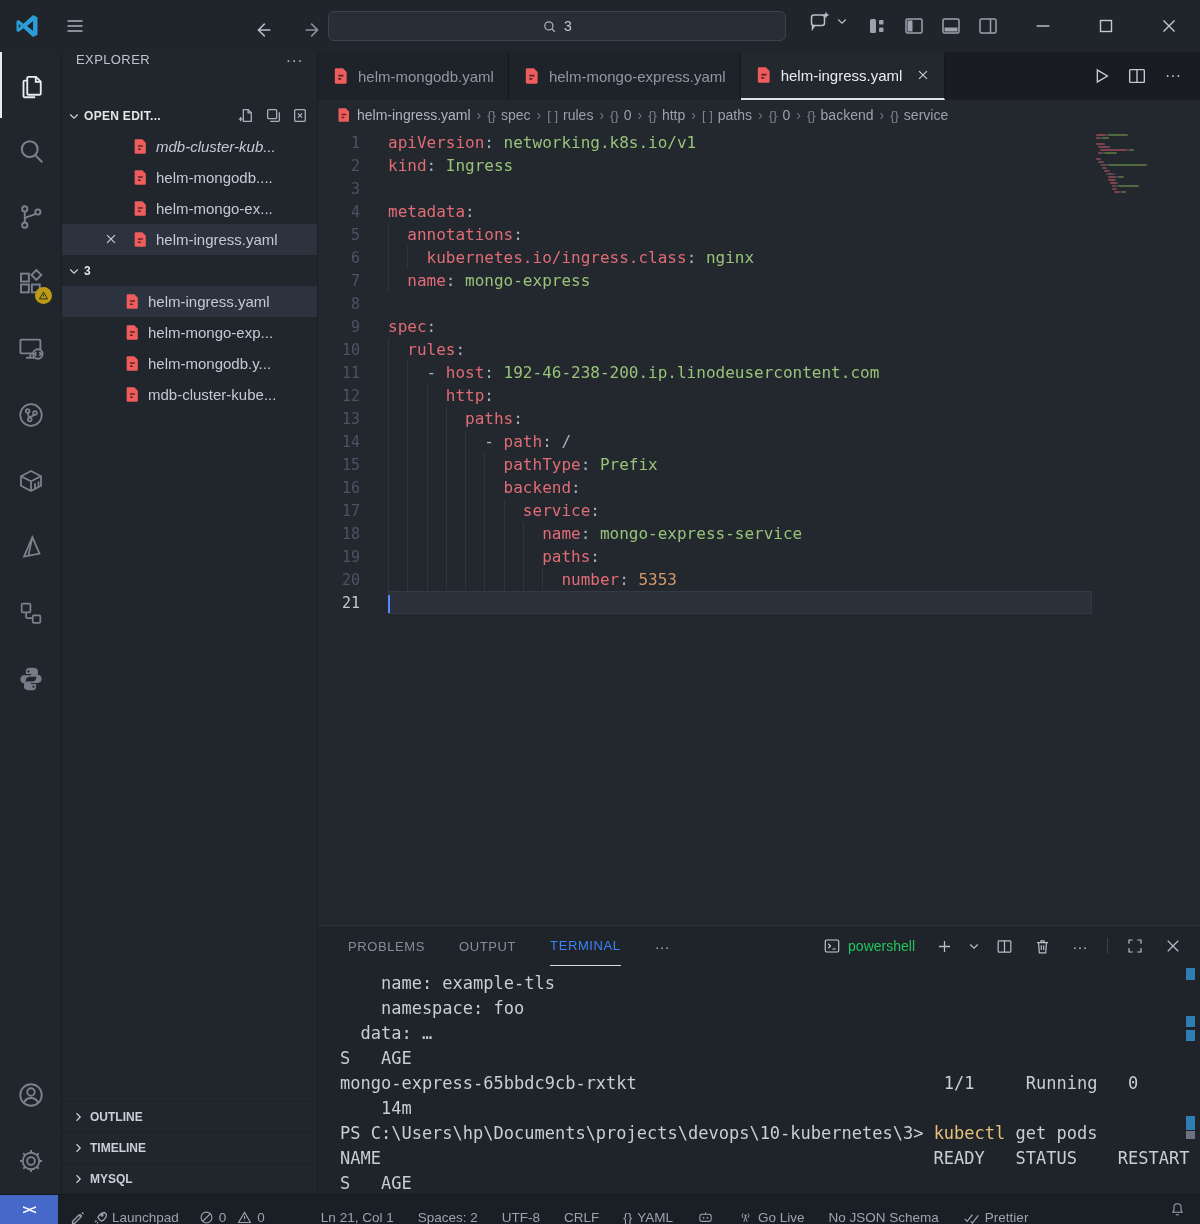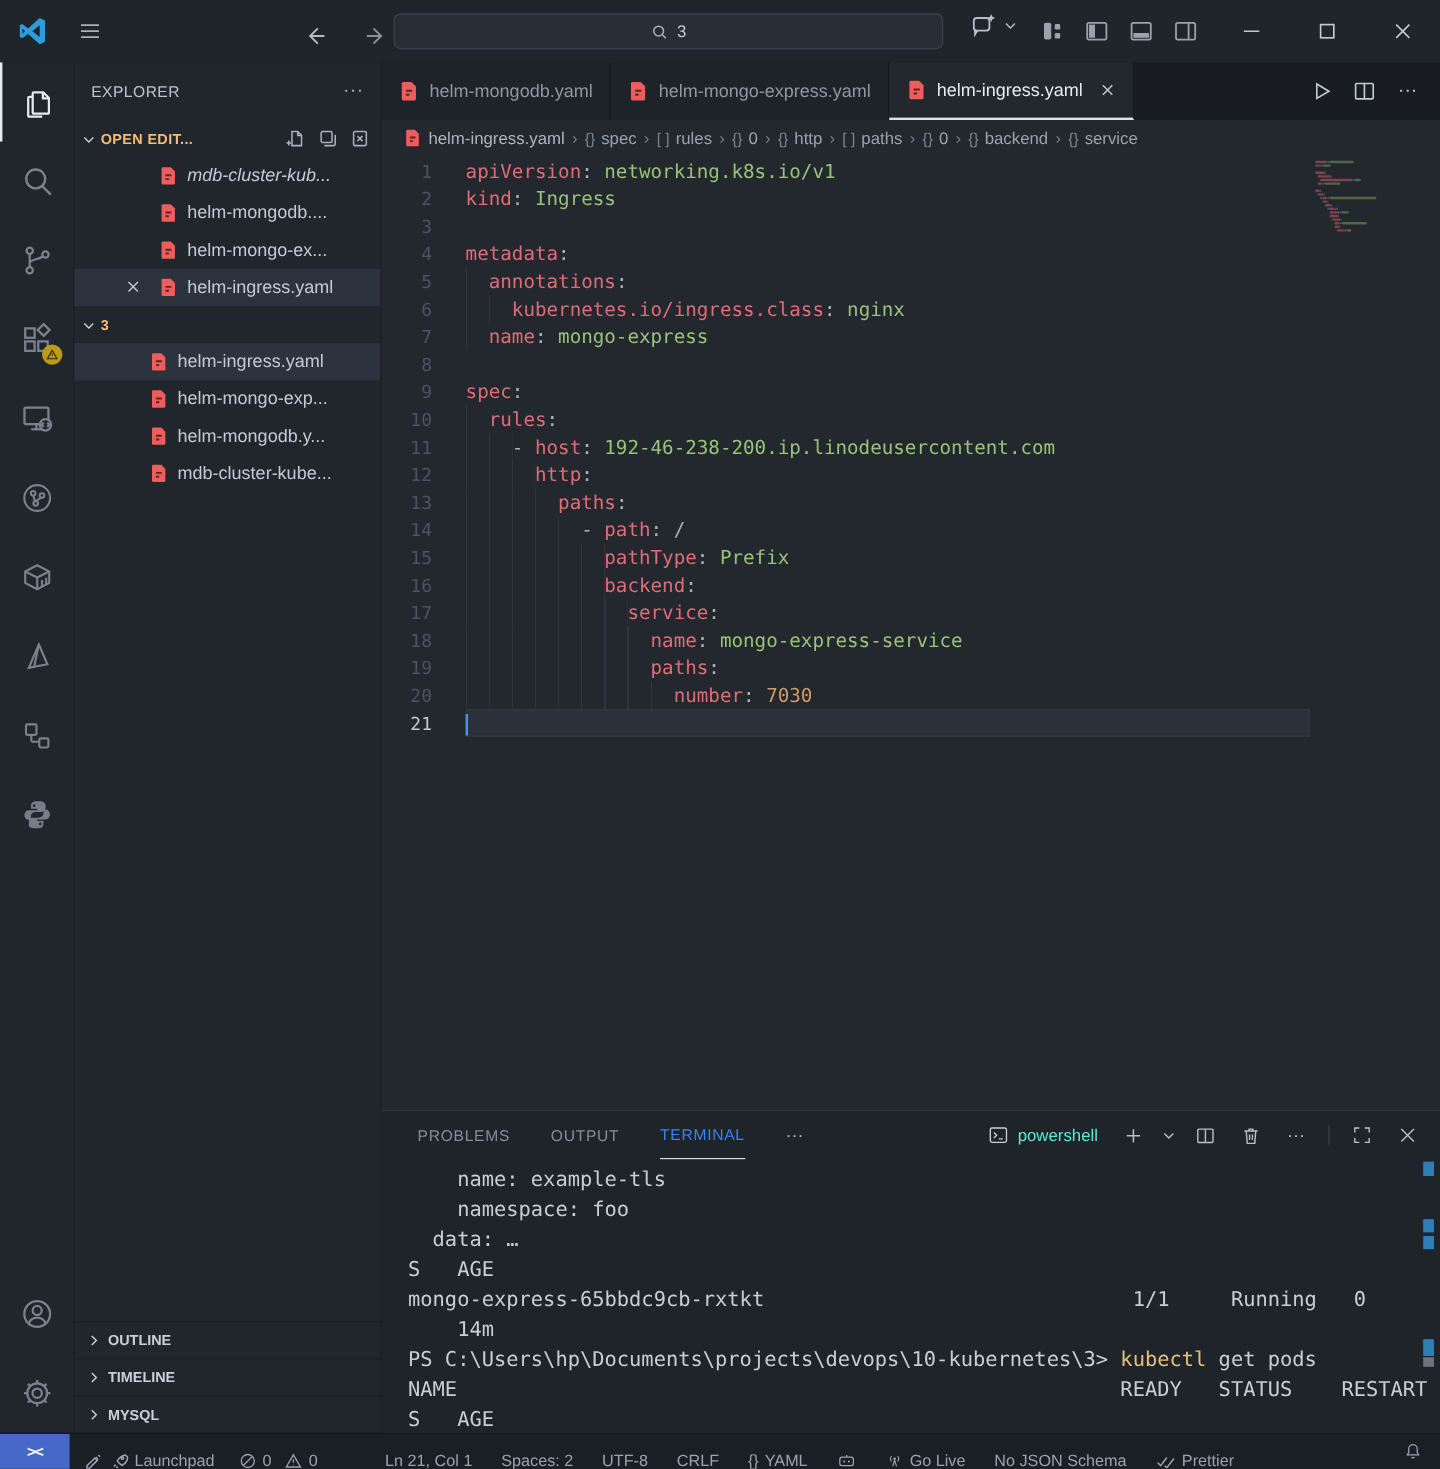--- a/index.html
+++ b/index.html
@@ -32,25 +32,25 @@
   .ab-item { width:62px; height:66px; display:flex; align-items:center; justify-content:center;
              position:relative; cursor:pointer; opacity:.85; }
   .ab-item.active { border-left:2px solid #e7eaee; opacity:1; }
   .ab-badge { position:absolute; right:10px; bottom:12px; width:17px; height:17px; border-radius:50%;
               background:#d8b112; display:flex; align-items:center; justify-content:center; }
   .ab-spacer { flex:1; }
 
   
   .sidebar { width:256px; background:#21262d; border-right:1px solid #1a1e24;
              display:flex; flex-direction:column; flex:none; font-size:15px; color:#c3cad6; }
-  .sb-title { height:48px; display:flex; align-items:center; padding:0 14px; flex:none;
+  .sb-title { height:48px; display:flex; padding:0 14px; flex:none;
               color:#bdc4cf; font-size:13px; letter-spacing:.4px;gap:39px; }
   .sb-title .dots { margin-left:auto; color:#aab1bc; font-size:16px; cursor:pointer; }
   .sb-sec-head { height:31px; display:flex; align-items:center; gap:4px; padding:0 8px 0 6px;
-                 font-size:12px; font-weight:bold; color:#fdba74; letter-spacing:.3px; cursor:pointer; flex:none; }
+                 font-size:12px; font-weight:bold; color:#e5e5e5; letter-spacing:.3px; cursor:pointer; flex:none; }
   .sb-sec-head .sb-tools { margin-left:auto; display:flex; gap:10px; }
   .sb-row { height:31px; display:flex; align-items:center; gap:7px; padding-left:70px; cursor:pointer; position:relative; }
   .sb-row.files { padding-left:62px; }
   .sb-row.sel { background:#2d333e; }
   .sb-row .closex { position:absolute; left:42px; top:8px; }
   .sb-row .lbl { white-space:nowrap; overflow:hidden; }
   .sb-row .lbl.preview { font-style:italic; }
   .sb-bottom { flex:none; }
   .sb-bot-head { height:31px; display:flex; align-items:center; gap:6px; padding-left:10px;
                  font-size:12px; font-weight:bold; color:#c9d0da; cursor:pointer; border-top:1px solid #1c2127; }
@@ -92,21 +92,21 @@
   .mm-bar { height:2px; border-radius:1px; }
 
   
   .panel { height:269px; flex:none; background:#1f242b; border-top:1px solid #2c333d; display:flex; flex-direction:column; position:relative; }
   .panel-head { height:40px; display:flex; align-items:center; padding:0 10px 0 30px; flex:none; }
   .ptab { font-size:13px; letter-spacing:.6px; color:#848d99; margin-right:34px; cursor:pointer;
           height:40px; display:flex; align-items:center; }
   .ptab.active { color:#3b82f6; border-bottom:1.5px solid #d6dae1; }
   .phead-dots { color:#aab1bc; cursor:pointer; font-size:15px; }
   .phead-right { margin-left:auto; display:flex; align-items:center; gap:4px; }
-  .phead-right .shell { display:flex; align-items:center; gap:7px; color:#5eead4; font-size:14px; margin-right:8px; cursor:pointer; }
+  .phead-right .shell { display:flex; align-items:center; gap:7px; color:#22c55e; font-size:14px; margin-right:8px; cursor:pointer; }
   .pdivider { width:1px; height:16px; background:#3a414c; margin:0 6px; }
   .term { flex:1; padding:5px 0 0 22px; font-family:"DejaVu Sans Mono", monospace; font-size:17px; color:#c9cdd4; overflow:hidden; }
   .t-line { height:25px; line-height:25px; white-space:pre; }
   .term-marks { position:absolute; right:4px; top:42px; width:10px; }
   .tm { position:absolute; left:0; width:9px; }
 
   
   .statusbar { height:30px; background:#1a1f26; border-top:1px solid #15181d; display:flex; align-items:center;
                color:#9aa3af; font-size:13.5px; flex:none; }
   .st-remote { width:58px; height:30px; background:#4668c9; color:#fff; display:flex; align-items:center;
@@ -605,21 +605,21 @@
             <div class="cl-row">
               <span class="cl-num">18</span>
               <span class="cl-text"><span class="ind" style="width:16ch"></span><span class="tk-k">name</span><span class="tk-p">: </span><span class="tk-v">mongo-express-service</span></span>
             </div>
             <div class="cl-row">
               <span class="cl-num">19</span>
               <span class="cl-text"><span class="ind" style="width:16ch"></span><span class="tk-k">paths</span><span class="tk-p">:</span></span>
             </div>
             <div class="cl-row">
               <span class="cl-num">20</span>
-              <span class="cl-text"><span class="ind" style="width:18ch"></span><span class="tk-k">number</span><span class="tk-p">: </span><span class="tk-n">7030</span></span>
+              <span class="cl-text"><span class="ind" style="width:18ch"></span><span class="tk-k">number</span><span class="tk-p">: </span><span class="tk-n">5353</span></span>
             </div>
             <div class="cl-row cur">
               <span class="cl-num">21</span>
               <span class="cl-text"><span class="cursor"></span></span>
             </div>
           </div>
         <div class="minimap" id="minimap">
             <div class="mm-row">
               <span style="width:0px"></span>
               <span class="mm-bar" style="width:10px;background:#7e434c"></span>

